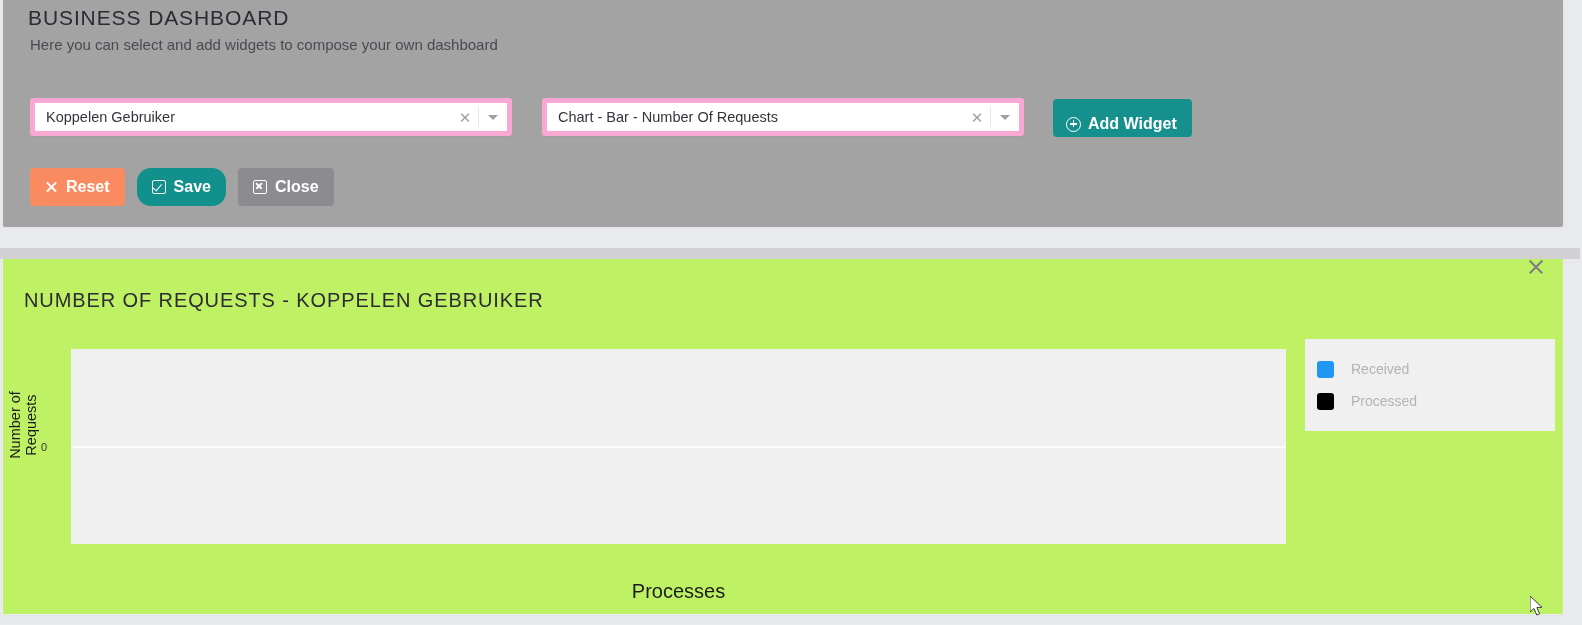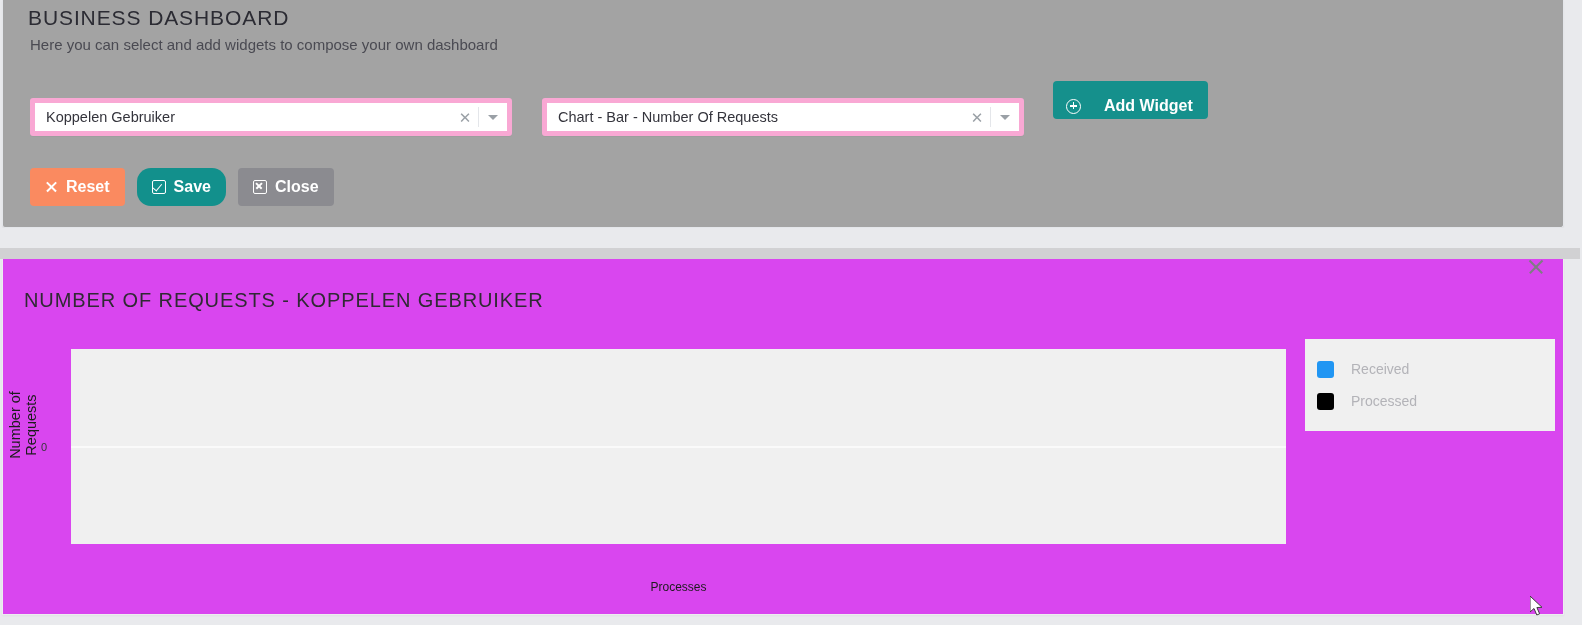--- a/index.html
+++ b/index.html
@@ -61,25 +61,25 @@
   }
   .caret-tri {
     width: 0; height: 0;
     border-left: 5px solid transparent;
     border-right: 5px solid transparent;
     border-top: 5px solid #9aa0a6;
   }
 
   
   #add-widget {
-    position: absolute; left: 1050px; top: 81px;
+    position: absolute; left: 1050px; top: 99px;
     height: 38px; padding: 12px 15px 0 13px;
     background: #15908c;
     border: none; border-radius: 4px;
-    display: flex; align-items: center; gap: 23px;
+    display: flex; align-items: center; gap: 7px;
     color: #fff; font-size: 16px; font-weight: bold;
     font-family: "Liberation Sans", sans-serif;
     cursor: pointer;
   }
   .plus-circle {
     width: 15px; height: 15px; border-radius: 50%;
     border: 1.6px solid #fff;
     position: relative; flex: 0 0 auto;
   }
   .plus-circle::before, .plus-circle::after {
@@ -128,21 +128,21 @@
   .ico-cross::after  { transform: rotate(-45deg); }
 
   
   .sep-gap { position: absolute; left: 0; top: 228px; width: 1582px; height: 20px; background: #e9eaed; }
   .sep-bar { position: absolute; left: 0; top: 248px; width: 1582px; height: 11px; background: #d1d1d3; }
 
   
   .widget-panel {
     position: absolute; left: 2px; top: 259px;
     width: 1562px; height: 356px;
-    background: #d946ef;
+    background: #bef264;
     border: 1px solid #eceef0;
     border-top: none;
     box-shadow: 0 1px 2px rgba(0,0,0,.04);
     overflow: hidden;
   }
   #widget-close {
     position: absolute; right: 14px; top: -5px;
     width: 26px; height: 26px; cursor: pointer;
   }
   #widget-close::before, #widget-close::after {
@@ -181,21 +181,21 @@
     width: 100%; height: 2px; background: #fafafa;
   }
   .x-tick-label {
     position: absolute; left: 68px; top: 300px;
     width: 1215px; text-align: center;
     font-size: 12px; color: #3a3a40;
   }
   .x-axis-title {
     position: absolute; left: 68px; top: 321px;
     width: 1215px; text-align: center;
-    font-size: 12px; color: #1c1c1c;
+    font-size: 20px; color: #1c1c1c;
   }
 
   
   .legend {
     position: absolute; left: 1302px; top: 80px;
     width: 250px; padding: 14px 0 14px 12px;
     background: #f0f0f0;
   }
   .legend-item { display: flex; align-items: center; gap: 17px; height: 32px; }
   .legend-swatch { width: 17px; height: 17px; border-radius: 3px; flex: 0 0 auto; }

